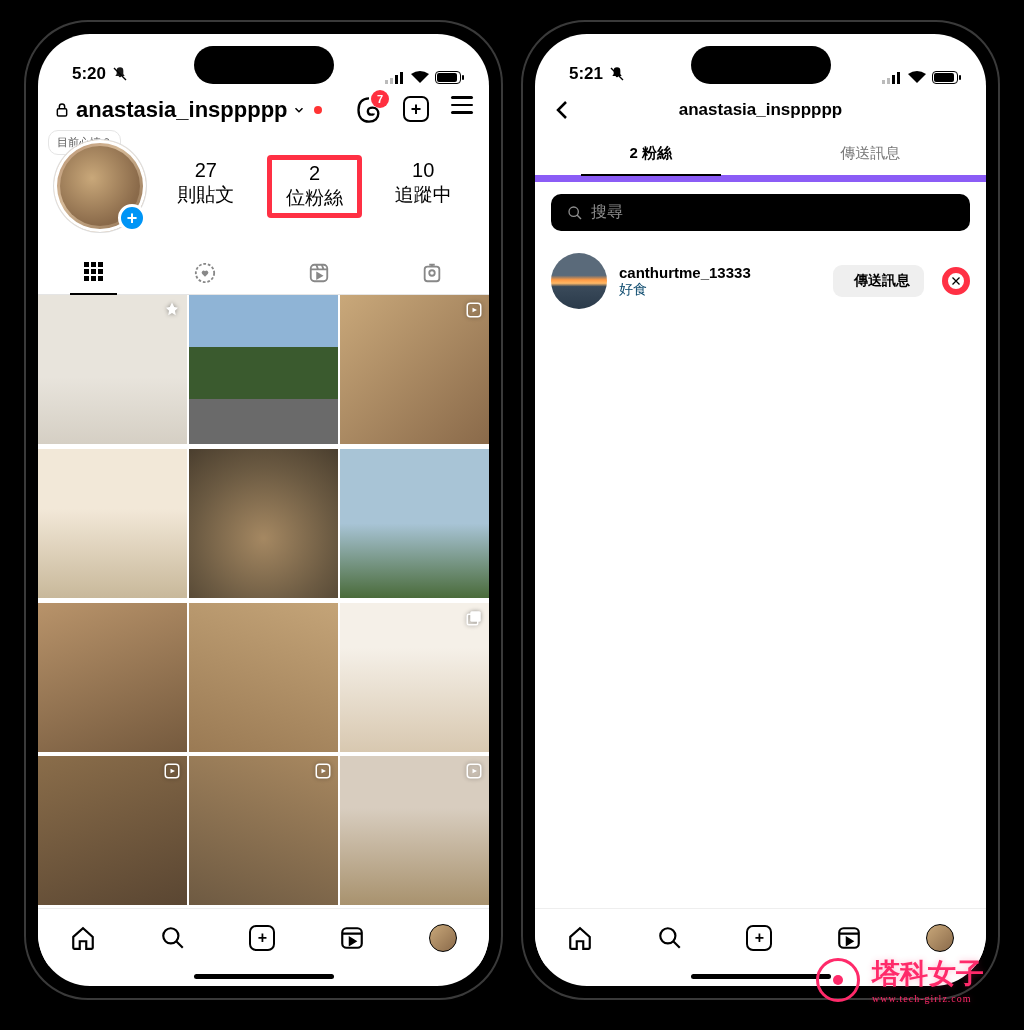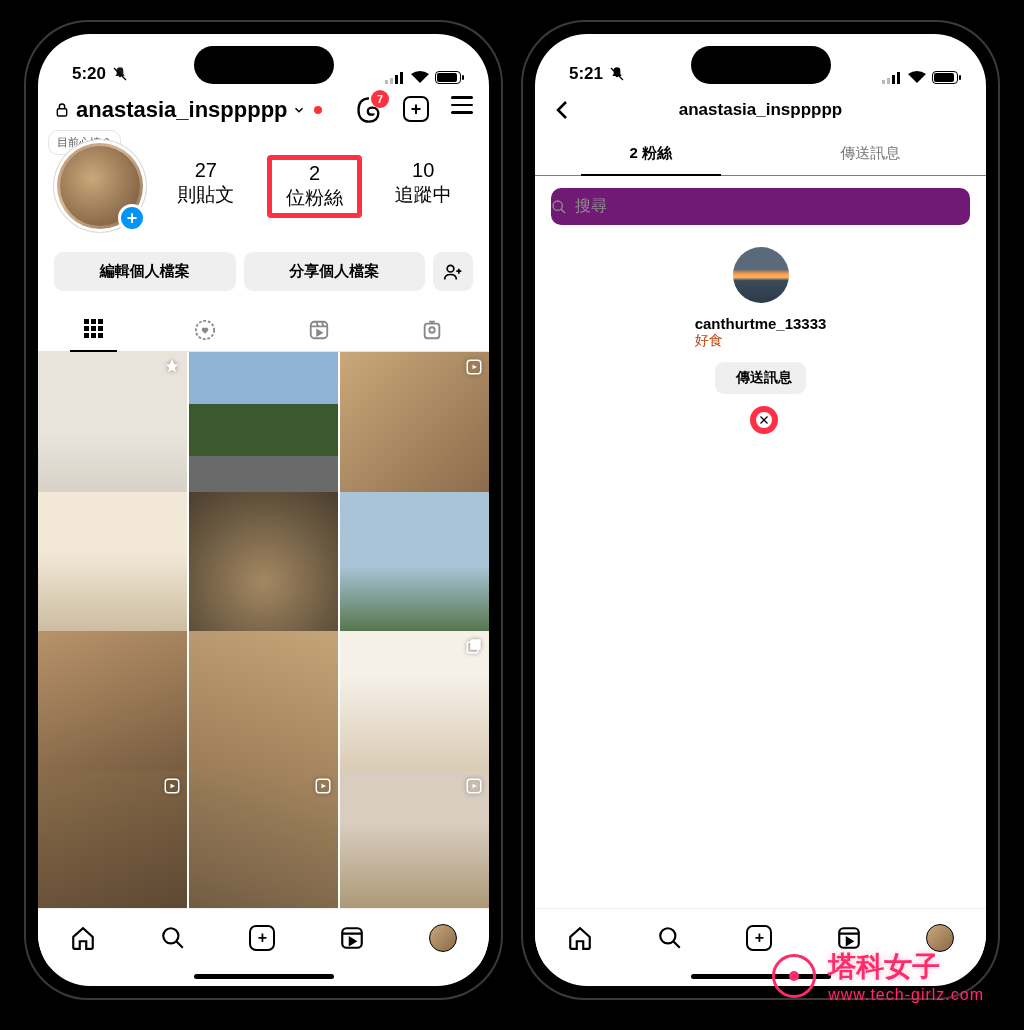--- a/index.html
+++ b/index.html
@@ -189,38 +189,38 @@
   }
   .home-indicator span { width:140px; height:5px; background:#000; border-radius:3px;}
 
   
   .page-header {
     display:flex; align-items:center; padding:10px 16px;
   }
   .back-chev { width:24px; height:24px; }
   .page-title { flex:1; text-align:center; font-size:17px; font-weight:700; margin-right:24px;}
   .seg-tabs {
-    display:flex; padding:0 6px; border-bottom:1px solid #8b5cf6;
+    display:flex; padding:0 6px; border-bottom:7px solid #8b5cf6;
   }
   .seg-tab { flex:1; text-align:center; padding:12px 4px; font-size:15px; color:#777; font-weight:500;}
   .seg-tab.active { color:#000; font-weight:700; position:relative;}
   .seg-tab.active::after { content:""; position:absolute; bottom:-1px; left:18%; right:18%; height:2px; background:#000;}
   .search-box {
-    margin:12px 16px; background:#701a75; border-radius:10px;
-    display:flex; align-items:center; padding:8px 0; gap:8px; color:#8e8e8e; font-size:16px;
+    margin:12px 16px; background:#000000; border-radius:10px;
+    display:flex; align-items:center; padding:8px 16px; gap:8px; color:#8e8e8e; font-size:16px;
   }
   .follower-row {
-    display:flex; align-items:center; padding:10px 16px; gap:12px;flex-direction:column;
+    display:flex; align-items:center; padding:10px 16px; gap:12px;
   }
   .f-avatar { width:56px; height:56px; border-radius:50%; }
   .fa-sunset { background: linear-gradient(180deg,#5a6a7a 40%,#ff9a44 48%,#ffb866 54%,#3a4a5a 60%,#2a3a4a);}
   .fa-hills { background: linear-gradient(180deg,#a8cfe8 45%,#7aa854 45% 80%,#5a8840);}
   .f-info { flex:1; }
   .f-name { font-size:15px; font-weight:600; }
-  .f-sub { font-size:14px; color:#c2410c; }
+  .f-sub { font-size:14px; color:#0c4a6e; }
   .f-btn {
     padding:7px 14px; border-radius:9px; font-size:14px; font-weight:600;
   }
   .f-btn.grey { background:#efefef;padding-left:21px; }
   .f-btn.blue { background:#0095f6; color:#fff; }
   .f-x { width:28px; height:28px; display:flex; align-items:center; justify-content:center; margin-left:6px; font-size:20px; color:#222;}
   .red-circle {
     border:6px solid #ff3044; border-radius:50%;
     padding:2px;
   }
@@ -229,21 +229,21 @@
     position:absolute; bottom:26px; right:40px;
     color:#ff2a6a; font-weight:700; font-size:28px;
     display:flex; align-items:center; gap:12px;
     text-shadow:0 0 6px rgba(255,42,106,.3);
   }
   .wm-logo {
     width:44px; height:44px; border:3px solid #ff2a6a; border-radius:50%;
     position:relative;
   }
   .wm-logo::before { content:""; position:absolute; top:14px; left:14px; width:10px; height:10px; background:#ff2a6a; border-radius:50%;}
-  .wm-sub { font-size:16px; color:#ff2a6a; display:block; font-weight:400; letter-spacing:1px;}
+  .wm-sub { font-size:10px; color:#ff2a6a; display:block; font-weight:400; letter-spacing:1px;font-family:Liberation Serif, serif;}
 
   svg { display:block; }
 </style>
 </head>
 <body>
 
 <div class="stage">
 
   <div class="phone">
     <div class="screen">
@@ -316,30 +316,20 @@
             <div class="num">2</div>
             <div class="lbl">位粉絲</div>
           </div>
           <div class="stat">
             <div class="num">10</div>
             <div class="lbl">追蹤中</div>
           </div>
         </div>
       </div>
 
-      <div class="profile-actions">
-        <div class="pill-btn">編輯個人檔案</div>
-        <div class="pill-btn">分享個人檔案</div>
-        <div class="add-friend-btn">
-          <svg width="20" height="20" viewBox="0 0 24 24">
-              <circle cx="9" cy="8" r="4" fill="none" stroke="#000" stroke-width="2"></circle>
-              <path d="M2 21c0-4 3-6 7-6s7 2 7 6M19 8v6M16 11h6" stroke="#000" stroke-width="2" fill="none"></path>
-            </svg>
-        </div>
-      </div>
 
       <div class="tabs-row">
         <div class="tab active">
           <div class="grid-icon">
               <span></span>
               <span></span>
               <span></span>
               <span></span>
               <span></span>
               <span></span>

